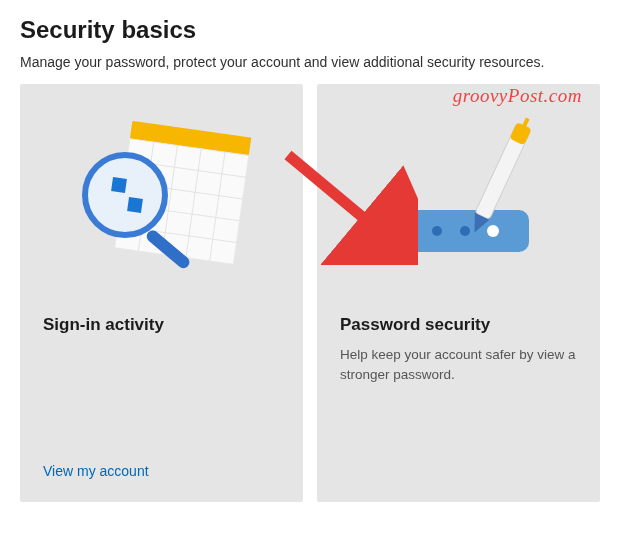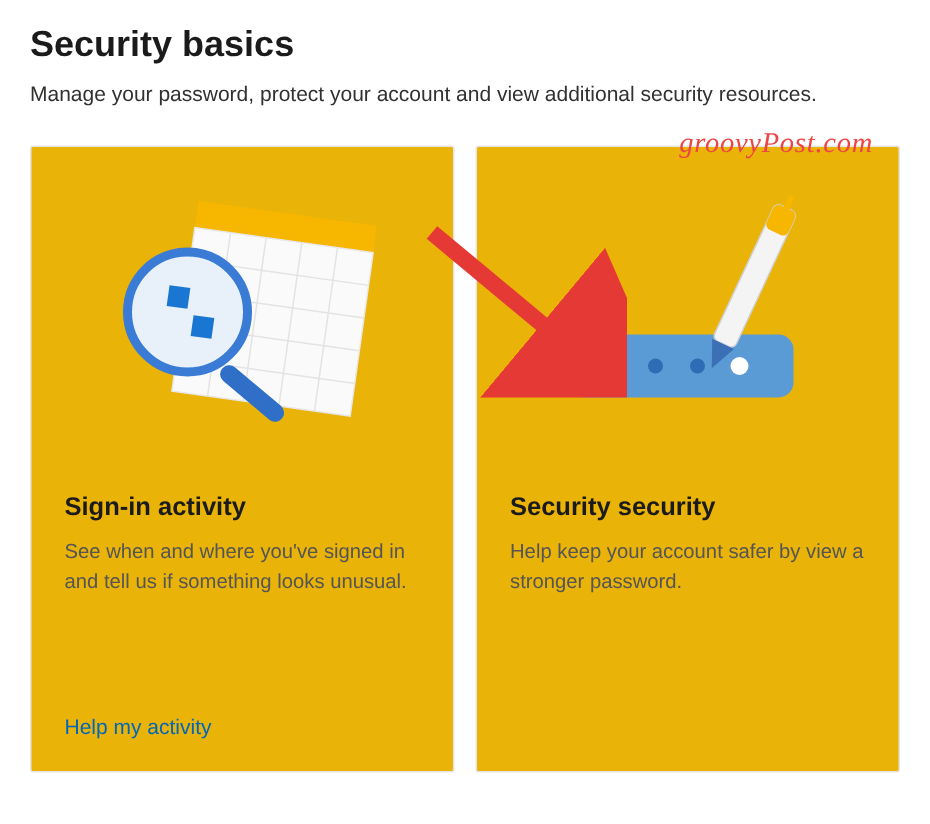--- a/index.html
+++ b/index.html
@@ -16,39 +16,39 @@
     }
     .page-title {
       font-size: 24px;
       font-weight: 600;
       color: #1b1b1b;
       margin-bottom: 10px;
     }
     .page-subtitle {
       font-size: 14px;
       color: #323130;
-      margin-bottom: 27px;
+      margin-bottom: 14px;
     }
     .watermark {
       position: absolute;
       right: 38px;
       top: 85px;
       font-family: Georgia, 'Times New Roman', serif;
       font-size: 19px;
       color: #ef4444;
       font-style: italic;
       letter-spacing: 0.5px;
     }
     .cards-row {
       display: flex;
       gap: 14px;
     }
     .card {
       flex: 1;
-      background: #eab308;
+      background: #e5e5e5;
       border: 1px solid #e5e5e5;
       border-radius: 2px;
       padding: 0;
       display: flex;
       flex-direction: column;
       height: 418px;
       position: relative;
     }
     .card-illustration {
       height: 230px;
@@ -122,23 +122,22 @@
             <circle cx="45" cy="45" r="40" fill="#e8f0fa" stroke="#3a7bd5" stroke-width="6"></circle>
             <rect x="72" y="78" width="52" height="12" rx="6" fill="#2f6fc7" transform="rotate(40 72 78)"></rect>
 
             <rect x="32" y="28" width="14" height="14" fill="#1976d2" transform="rotate(8 39 35)"></rect>
             <rect x="48" y="48" width="14" height="14" fill="#1976d2" transform="rotate(8 55 55)"></rect>
           </g>
         </svg>
       </div>
       <div class="card-body">
         <h2 class="card-title">Sign-in activity</h2>
-        <p class="card-desc">See when and where you've signed in and tell us if something looks unusual.</p>
       </div>
-      <a class="card-link">Help my activity</a>
+      <a class="card-link">View my account</a>
     </div>
 
     <div class="card">
       <div class="card-illustration">
         <svg width="220" height="180" viewBox="0 0 220 180">
 
           <rect x="30" y="100" width="150" height="42" rx="10" fill="#5b9bd5"></rect>
 
           <circle cx="60" cy="121" r="5" fill="#2e6cb5"></circle>
           <circle cx="88" cy="121" r="5" fill="#2e6cb5"></circle>
@@ -147,21 +146,21 @@
 
           <g transform="rotate(25 150 70)">
             <rect x="142" y="10" width="16" height="100" rx="4" fill="#f4f4f4" stroke="#d0d0d0"></rect>
             <rect x="142" y="10" width="16" height="18" rx="4" fill="#f7b600"></rect>
             <polygon points="142,110 158,110 150,128" fill="#3b6fb6"></polygon>
             <rect x="148" y="2" width="4" height="10" fill="#f7b600"></rect>
           </g>
         </svg>
       </div>
       <div class="card-body">
-        <h2 class="card-title">Security security</h2>
+        <h2 class="card-title">Password security</h2>
         <p class="card-desc">Help keep your account safer by view a stronger password.</p>
       </div>
     </div>
 
   </div>
 </div>
 
 <div class="watermark">groovyPost.com</div>
 
 <svg class="arrow-overlay" width="140" height="120">

